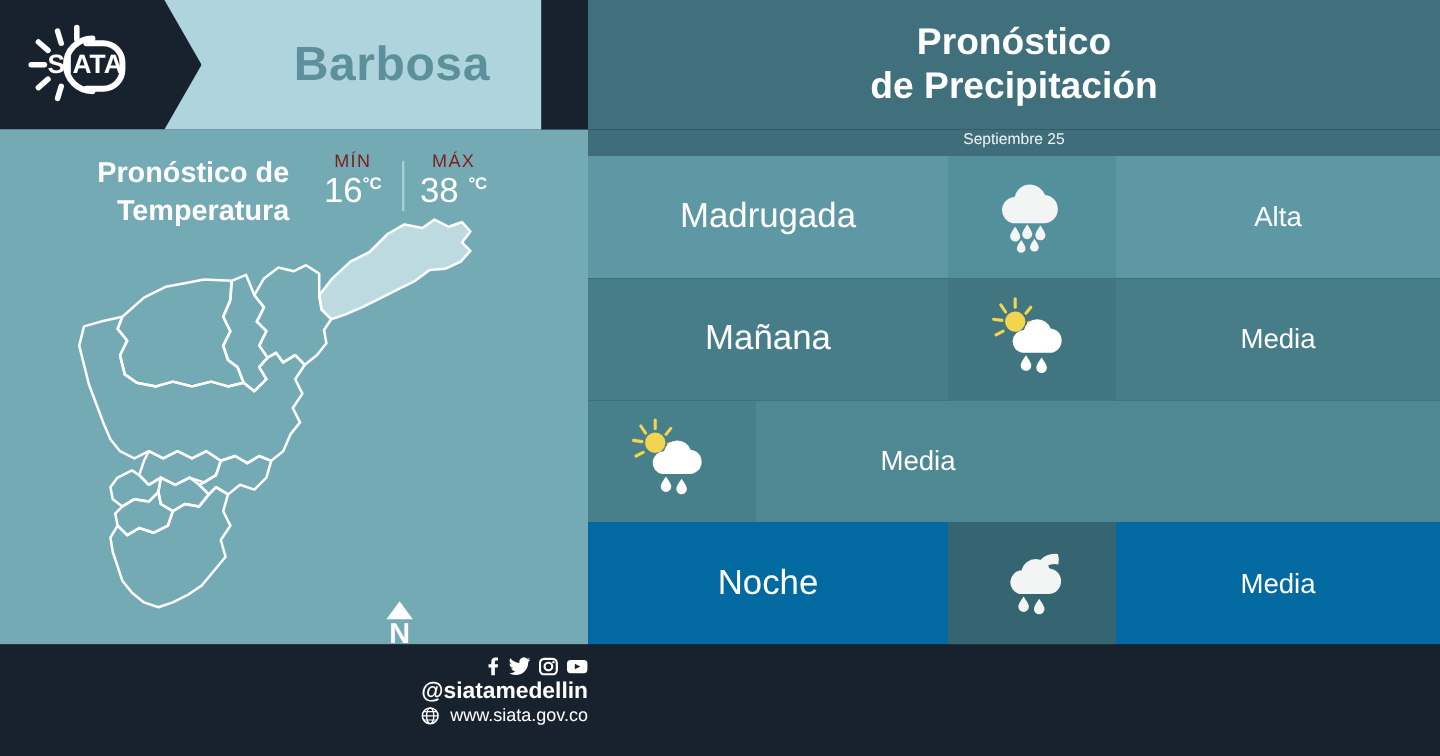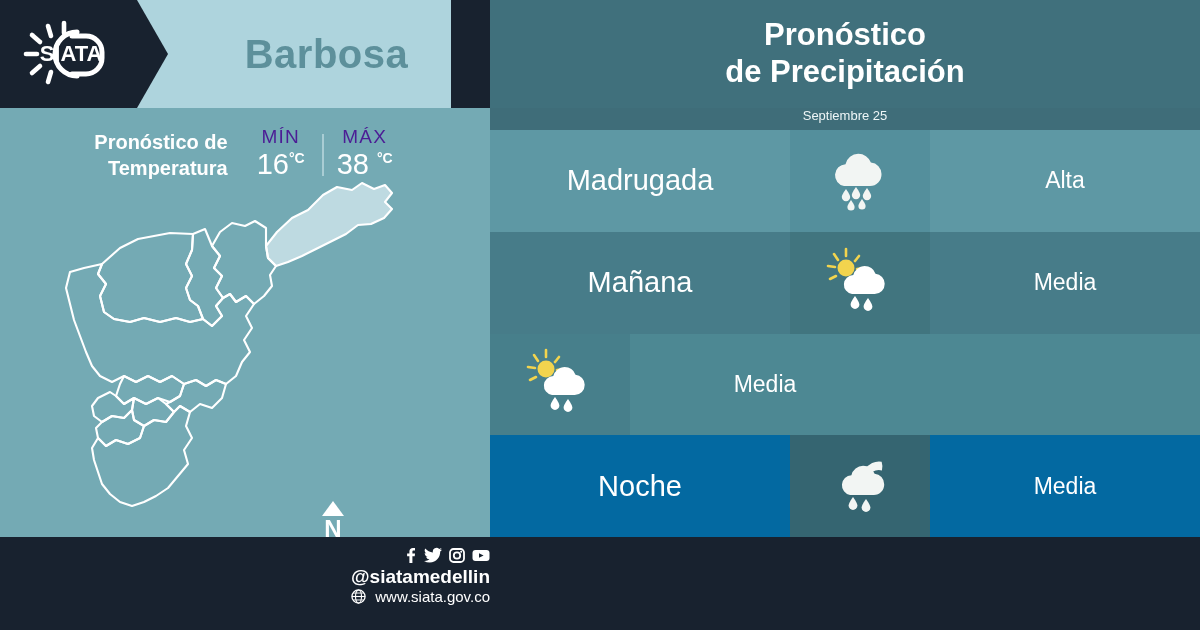--- a/index.html
+++ b/index.html
@@ -31,26 +31,26 @@
 
   .left-body {
     position:absolute; left:0; top:108px; width:490px; height:429px;
     background:#74aab4;
   }
   .temp-block {
     position:absolute; left:0; top:10px; width:490px; height:80px;
     display:flex; align-items:flex-start; justify-content:center; gap:22px;
   }
   .temp-title {
-    color:#ffffff; font-size:20px; font-weight:bold; line-height:1.28;
+    color:#ffffff; font-size:24px; font-weight:bold; line-height:1.28;
     text-align:right; padding-top:12px;
   }
   .temp-vals { display:flex; align-items:flex-start; gap:0; padding-top:8px; }
   .temp-col { display:flex; flex-direction:column; align-items:center; min-width:62px; }
-  .temp-lbl { color:#4c1d95; font-size:19px; letter-spacing:1.2px; }
+  .temp-lbl { color:#7f1d1d; font-size:15px; letter-spacing:1.2px; }
   .temp-num { color:#ffffff; font-size:29px; line-height:1.05; margin-top:1px; }
   .temp-num sup { font-size:14px; font-weight:bold; vertical-align:super; }
   .temp-div { width:2px; height:42px; background:#a9cdd4; margin:8px 10px 0 10px; }
 
   .map-wrap { position:absolute; left:40px; top:68px; width:420px; height:350px; }
   .north { position:absolute; left:276px; top:325px; width:34px; height:56px;
            display:flex; flex-direction:column; align-items:center; }
   .north-tri { width:0;height:0;border-left:11px solid transparent;
                border-right:11px solid transparent;border-bottom:15px solid #fff; }
   .north-n { color:#fff; font-size:24px; font-weight:bold; line-height:1; margin-top:1px; }

